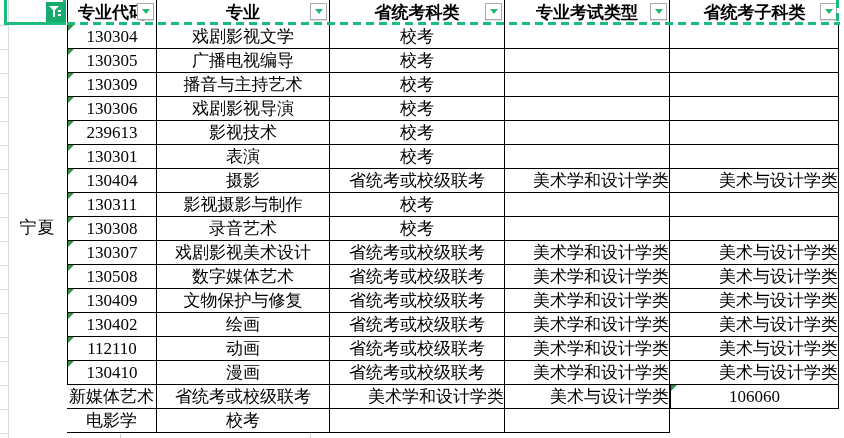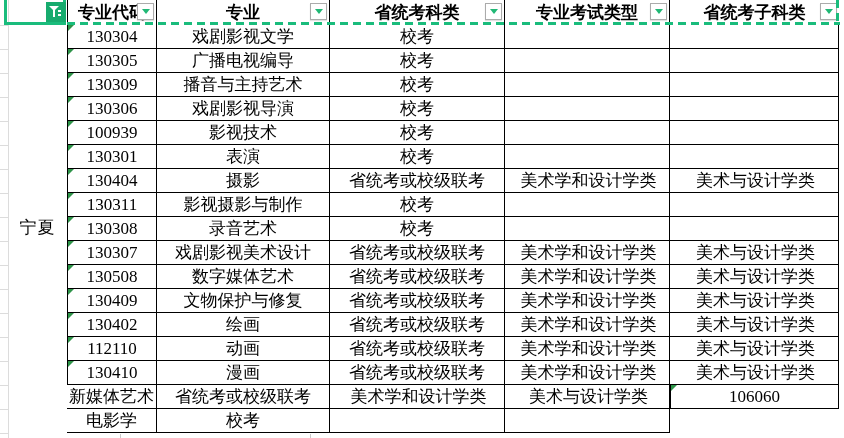--- a/index.html
+++ b/index.html
@@ -38,21 +38,21 @@
   }
   .hcell.first{border-left:1px solid #000;}
   .hcell.last{border-right:none;}
   .cell{
     position:relative;box-sizing:border-box;
     border-right:1px solid #000;border-bottom:1px solid #000;
     display:flex;align-items:center;justify-content:center;
     font-size:17px;line-height:23px;white-space:nowrap;overflow:hidden;
   }
   .cell.first{border-left:1px solid #000;justify-content:center;}
-  .cell.c3,.cell.c4{justify-content:center;padding-left:3px;}
+  .cell.c3,.cell.c4{justify-content:flex-end;padding-left:3px;}
 
   
   .dropbtn{
     position:absolute;right:2px;top:3px;width:17px;height:17px;
     box-sizing:border-box;background:#fff;border:1px solid #ababab;
     display:flex;align-items:center;justify-content:center;
     box-shadow:0 1px 1px rgba(0,0,0,.12);
   }
   .droparrow{width:0;height:0;border-left:4px solid transparent;border-right:4px solid transparent;border-top:5px solid #21b876;}
 
@@ -198,21 +198,21 @@
         <span class="ctext">校考</span>
       </div>
       <div class="cell c3">
         <span class="ctext"></span>
       </div>
       <div class="cell c4">
         <span class="ctext"></span>
       </div>
       <div class="cell c0 first">
         <i class="codetri"></i>
-        <span class="ctext">100939</span>
+        <span class="ctext">239613</span>
       </div>
       <div class="cell c1">
         <span class="ctext">影视技术</span>
       </div>
       <div class="cell c2">
         <span class="ctext">校考</span>
       </div>
       <div class="cell c3">
         <span class="ctext"></span>
       </div>

